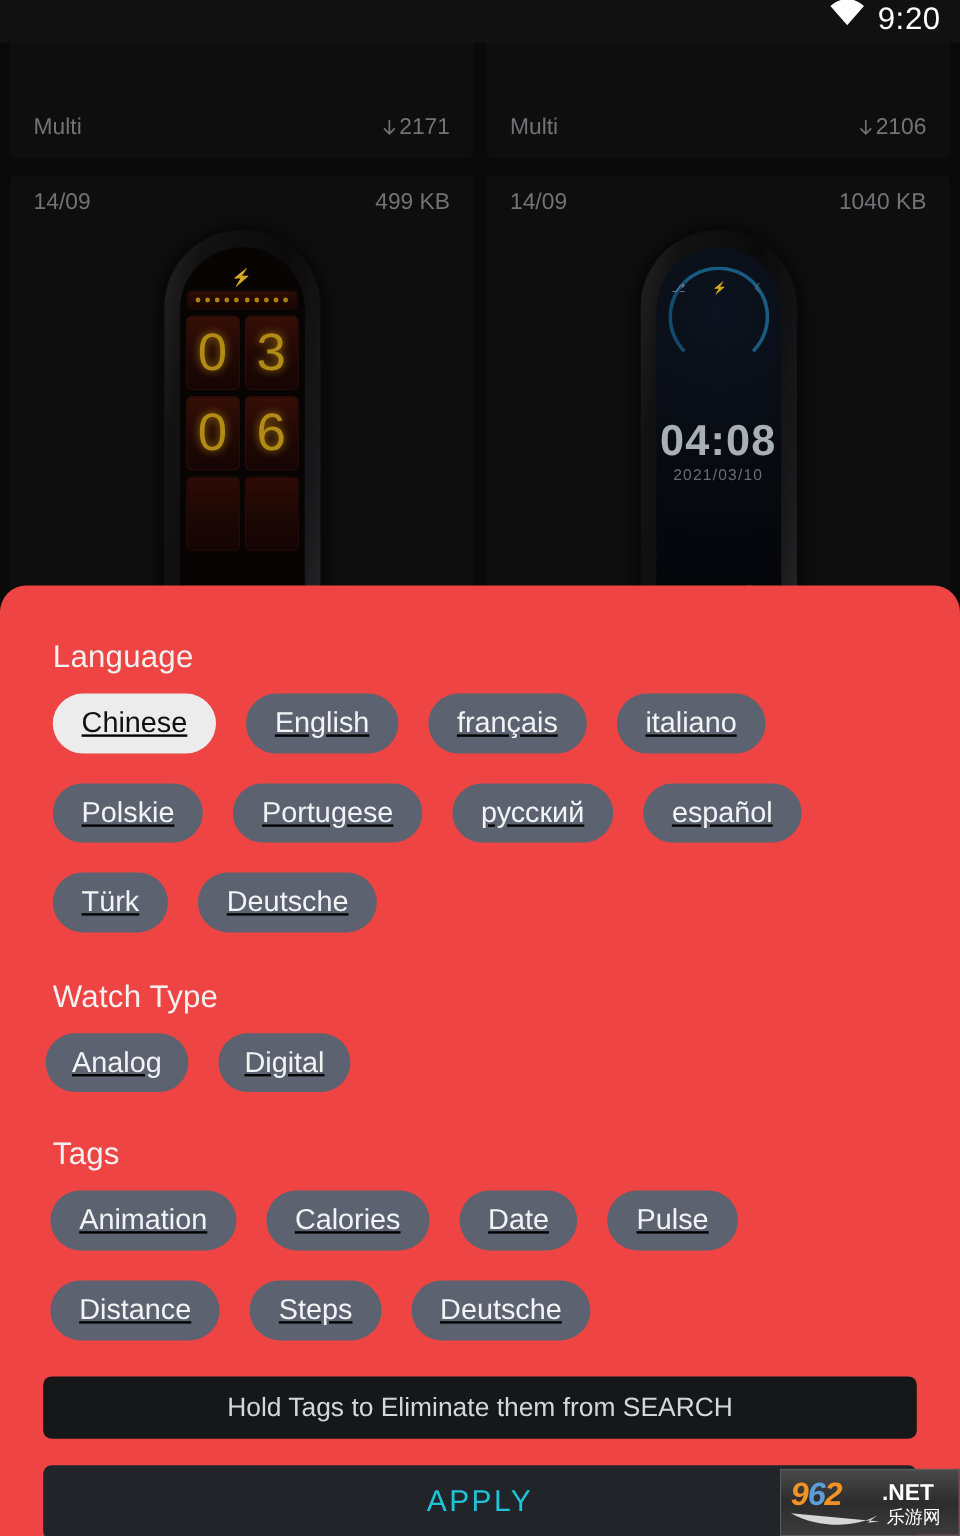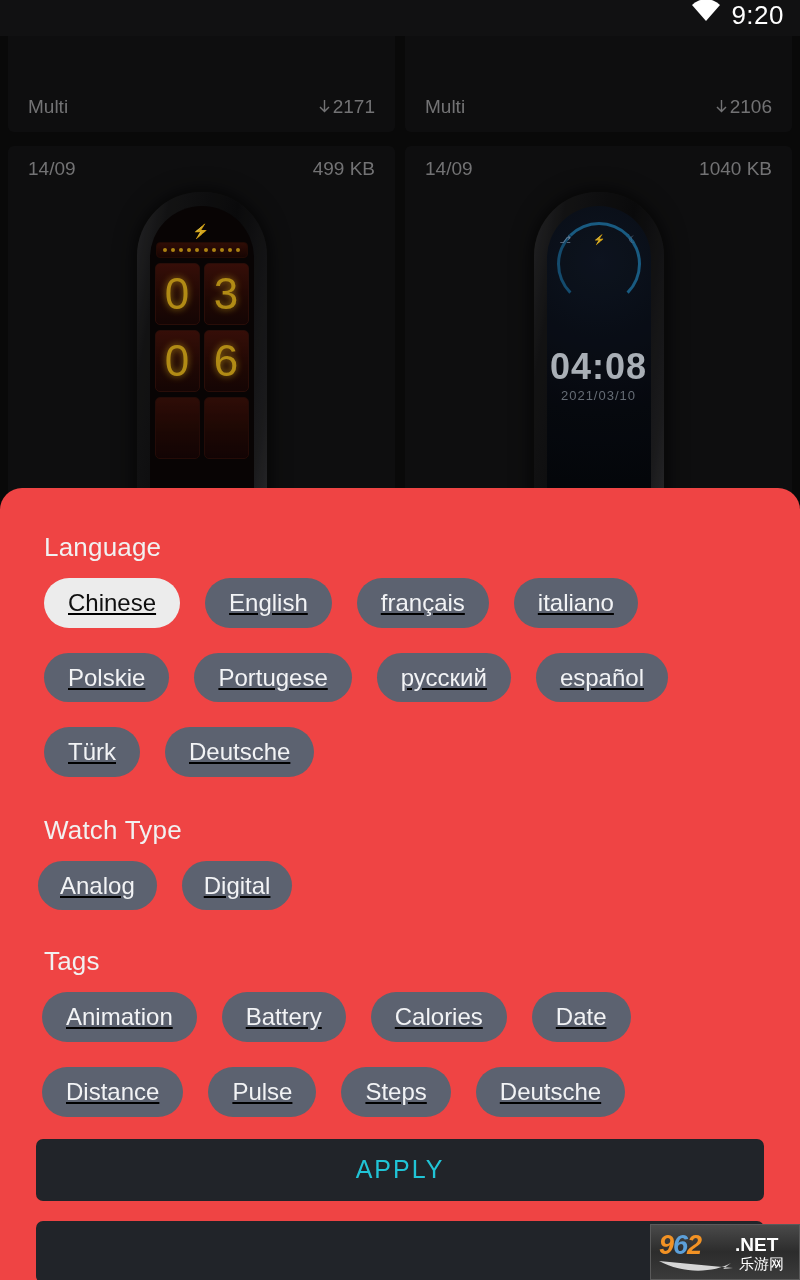--- a/index.html
+++ b/index.html
@@ -327,29 +327,29 @@
 
   <div class="section-title" id="watchtype-title">Watch Type</div>
   <div class="chip-row" id="watchtype-chips">
     <div class="chip">Analog</div>
     <div class="chip">Digital</div>
   </div>
 
   <div class="section-title" id="tags-title">Tags</div>
   <div class="chip-row" id="tags-chips">
     <div class="chip">Animation</div>
-    <div class="chip">Battery</div>
     <div class="chip">Calories</div>
     <div class="chip">Date</div>
+    <div class="chip">Pulse</div>
     <div class="chip">Distance</div>
-    <div class="chip">Pulse</div>
     <div class="chip">Steps</div>
     <div class="chip">Deutsche</div>
   </div>
 
+  <div id="hint-banner">Hold Tags to Eliminate them from SEARCH</div>
 
   <div id="apply-button">APPLY</div>
 
   <div id="secondary-button"></div>
 
 </div>
 
 <div id="watermark">
   <span class="wm-main"><span class="d9">9</span><span class="d6">6</span><span class="d2">2</span></span>
   <span class="wm-net">.NET</span>

